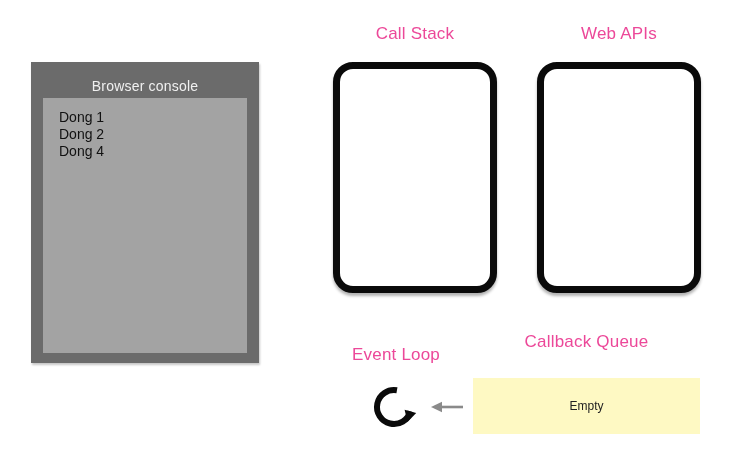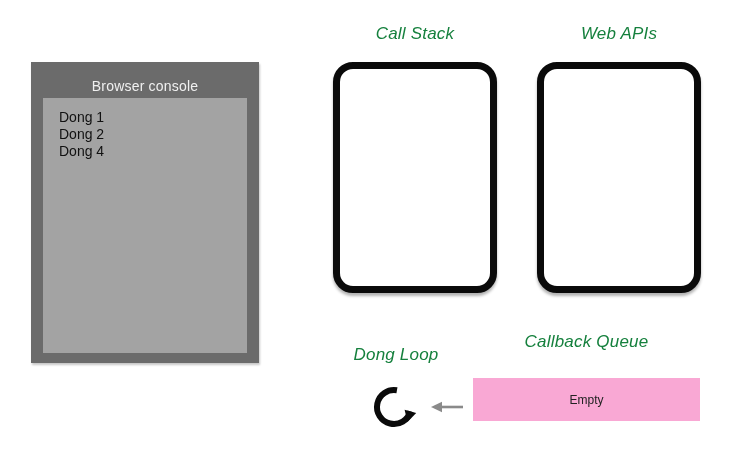--- a/index.html
+++ b/index.html
@@ -48,25 +48,24 @@
     color: #111111;
     font-size: 14px;
     line-height: 17px;
   }
   .console-line { display: block; }
 
   
   .section-label {
     position: absolute;
     text-align: center;
-    color: #15803d;
+    color: #ec4899;
     font-size: 17px;
     letter-spacing: 0.2px;
     white-space: nowrap;
-    font-style: italic;
   }
   #label-call-stack   { left: 333px; top: 24px;  width: 164px; }
   #label-web-apis     { left: 537px; top: 24px;  width: 164px; }
   #label-event-loop   { left: 334px; top: 345px; width: 124px; }
   #label-callback-q   { left: 473px; top: 332px; width: 227px; }
 
   
   .rounded-box {
     position: absolute;
     width: 164px; height: 231px;
@@ -89,22 +88,22 @@
   #flow-arrow {
     position: absolute;
     left: 430px; top: 400px;
     width: 34px; height: 14px;
   }
 
   
   .queue-box {
     position: absolute;
     left: 473px; top: 378px;
-    width: 227px; height: 43px;
-    background: #f9a8d4;
+    width: 227px; height: 56px;
+    background: #fef9c3;
     display: flex;
     align-items: center;
     justify-content: center;
     color: #222222;
     font-size: 12px;
   }
 </style>
 </head>
 <body>
 
@@ -118,21 +117,21 @@
       <span class="console-line">Dong 4</span>
     </div>
   </div>
 
   <div class="section-label" id="label-call-stack">Call Stack</div>
   <div class="rounded-box" id="box-call-stack"></div>
 
   <div class="section-label" id="label-web-apis">Web APIs</div>
   <div class="rounded-box" id="box-web-apis"></div>
 
-  <div class="section-label" id="label-event-loop">Dong Loop</div>
+  <div class="section-label" id="label-event-loop">Event Loop</div>
   <svg id="event-loop-icon" viewBox="0 0 48 48" aria-hidden="true">
     <path d="M 24.95 5.26 A 17 17 0 1 0 38.42 26.40" fill="none" stroke="#0a0a0a" stroke-width="6" stroke-linecap="butt"></path>
     <polygon points="35.5,37.1 44.2,28.0 32.6,24.8" fill="#0a0a0a"></polygon>
   </svg>
 
   <svg id="flow-arrow" viewBox="0 0 34 14" aria-hidden="true">
     <line x1="10" y1="7" x2="33" y2="7" stroke="#8a8a8a" stroke-width="2.6"></line>
     <polygon points="1,7 12,1.8 12,12.2" fill="#8a8a8a"></polygon>
   </svg>
 

